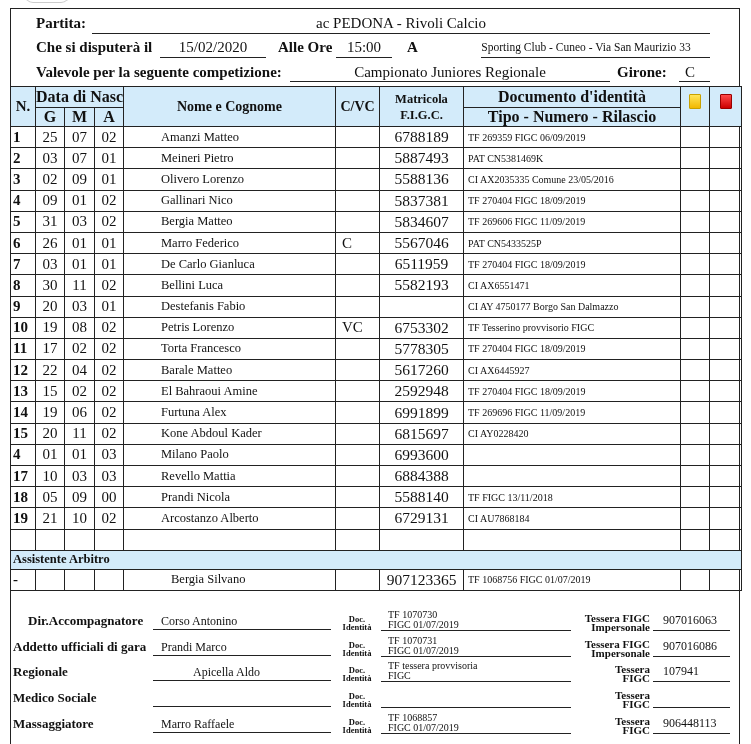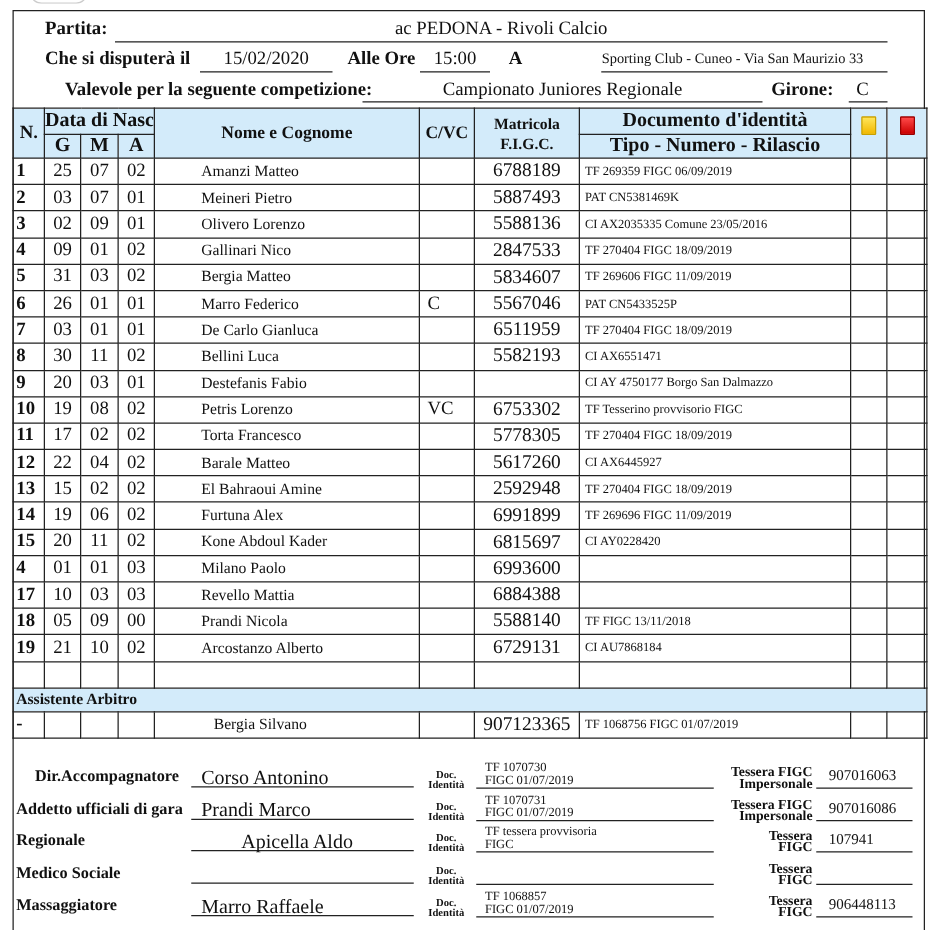--- a/index.html
+++ b/index.html
@@ -22,21 +22,21 @@
   td.name { font-size:12.5px; text-align:left; padding-left:37px !important; }
   td.cvc { font-size:15px; text-align:left; padding-left:6px !important; }
   td.mat { font-size:15.5px; text-align:center; }
   td.doc { font-size:10px; text-align:left; padding-left:4px !important; }
   tr.drow td { height:20.2px; }
   tr.section td { background:#d3ebfa; font-weight:bold; font-size:12.5px; text-align:left; padding-left:2px !important; height:18px; }
   .card { display:inline-block; width:10px; height:13px; border-radius:1px; vertical-align:middle; }
   .card.yellow { background:linear-gradient(#ffe55a,#f2b800); border:1px solid #c8a000; }
   .card.red { background:linear-gradient(#ff4a4a,#cc0000); border:1px solid #990000; }
   .staff-lbl { position:absolute; font-weight:bold; font-size:13px; white-space:nowrap; }
-  .staff-name { position:absolute; font-size:16px; white-space:nowrap; }
+  .staff-name { position:absolute; font-size:12px; white-space:nowrap; }
   .doc-lbl { position:absolute; font-weight:bold; font-size:8.5px; line-height:8px; text-align:center; width:40px; }
   .doc-val { position:absolute; font-size:10px; line-height:10px; white-space:nowrap; }
   .tess-lbl { position:absolute; font-weight:bold; font-size:11px; line-height:9px; text-align:right; width:66px; }
   .tess-val { position:absolute; font-size:12px; white-space:nowrap; }
   .corner-arc { position:absolute; left:24px; top:-6px; width:44px; height:8px; border:1px solid #ccc; border-top:none; border-radius:0 0 22px 22px; }
 </style>
 </head>
 <body>
 
 <div class="corner-arc"></div>
@@ -52,21 +52,21 @@
   <span class="val" style="left:160px; top:39px; width:106px;">15/02/2020</span>
 
   <span class="lbl" style="left:278px; top:39px;">Alle Ore</span>
   <div class="line" style="left:336px; top:57px; width:56px;"></div>
   <span class="val" style="left:336px; top:39px; width:56px;">15:00</span>
 
   <span class="lbl" style="left:407px; top:39px;">A</span>
   <div class="line" style="left:481px; top:57px; width:229px;"></div>
   <span class="val-small" style="left:466px; top:41px; width:240px; font-size:11.5px;">Sporting Club - Cuneo - Via San Maurizio 33</span>
 
-  <span class="lbl" style="left:36px; top:64px;margin-left:16px;">Valevole per la seguente competizione:</span>
+  <span class="lbl" style="left:36px; top:64px;">Valevole per la seguente competizione:</span>
   <div class="line" style="left:290px; top:81px; width:320px;"></div>
   <span class="val" style="left:300px; top:64px; width:300px;">Campionato Juniores Regionale</span>
 
   <span class="lbl" style="left:617px; top:64px;">Girone:</span>
   <div class="line" style="left:679px; top:81px; width:31px;"></div>
   <span class="val" style="left:679px; top:64px; width:22px;">C</span>
 </div>
 
 <table class="roster">
   <colgroup>
@@ -139,21 +139,21 @@
         <td></td>
         <td></td>
       </tr>
       <tr class="drow">
         <td class="num">4</td>
         <td class="dt">09</td>
         <td class="dt">01</td>
         <td class="dt">02</td>
         <td class="name">Gallinari Nico</td>
         <td class="cvc"></td>
-        <td class="mat">2847533</td>
+        <td class="mat">5837381</td>
         <td class="doc">TF  270404  FIGC 18/09/2019</td>
         <td></td>
         <td></td>
       </tr>
       <tr class="drow">
         <td class="num">5</td>
         <td class="dt">31</td>
         <td class="dt">03</td>
         <td class="dt">02</td>
         <td class="name">Bergia Matteo</td>

